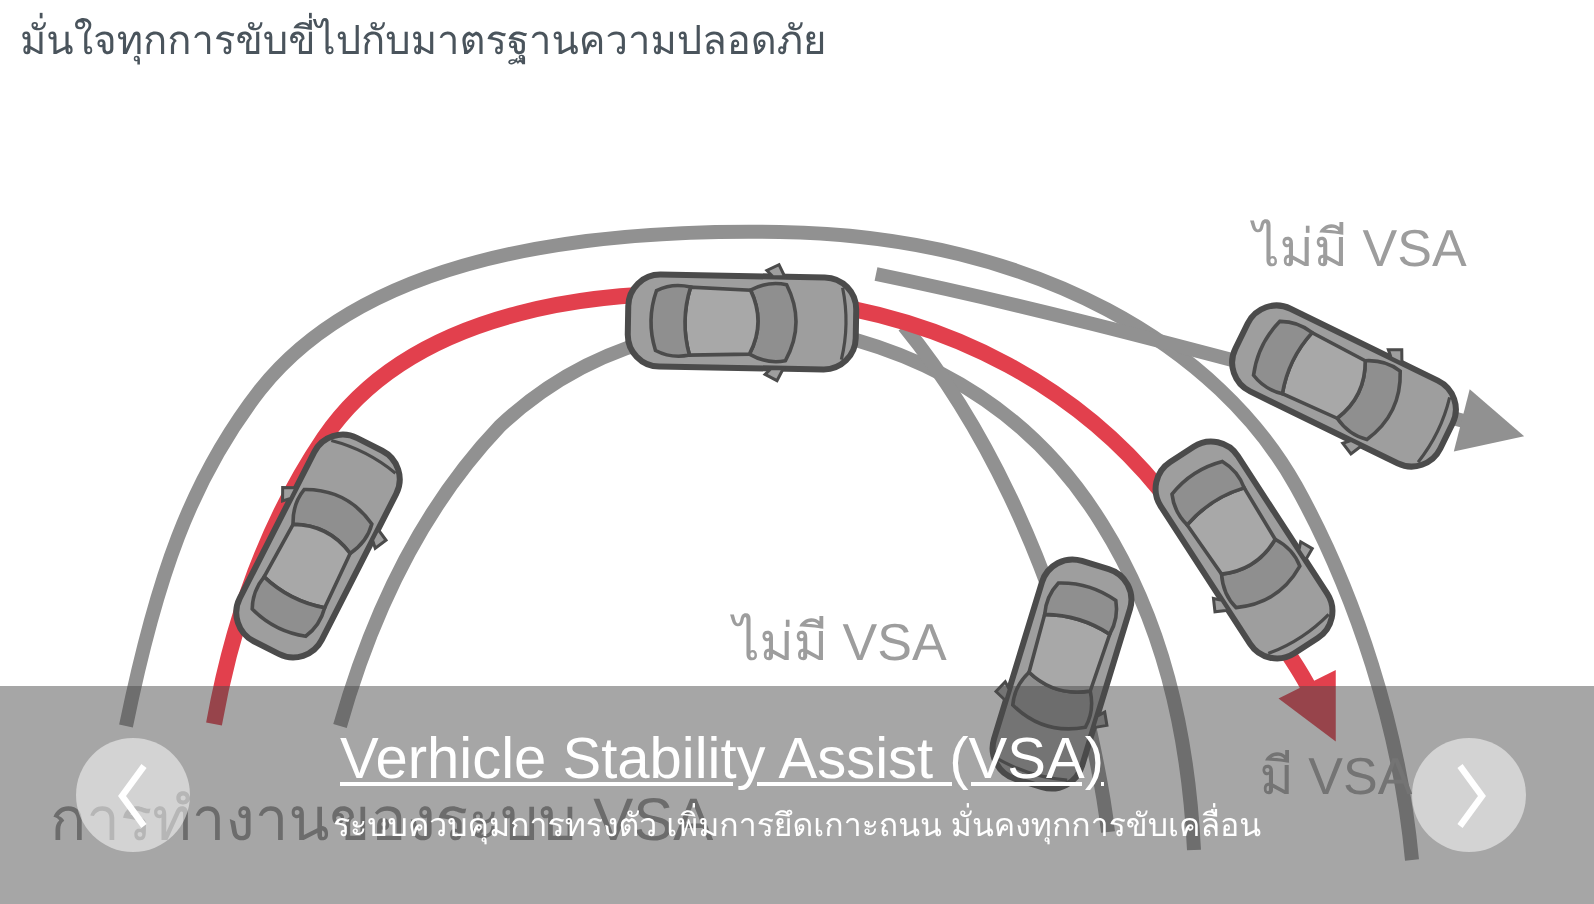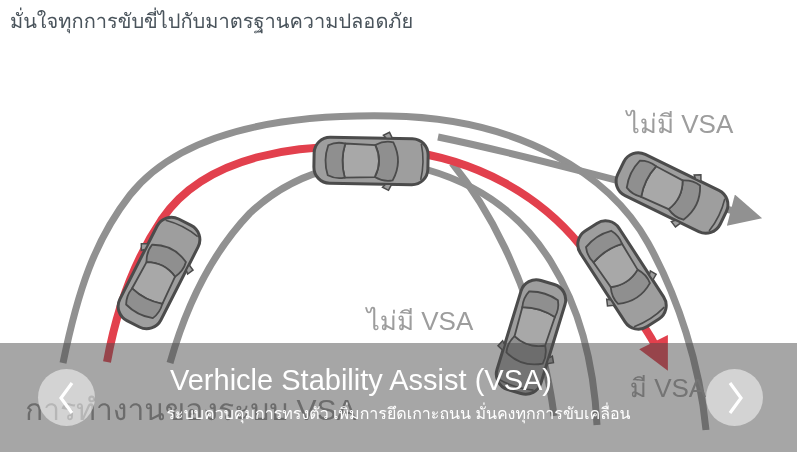--- a/index.html
+++ b/index.html
@@ -20,20 +20,21 @@
     position:absolute;left:0;top:343px;width:797px;height:109px;
     background:rgba(74,74,74,0.49);z-index:2;
   }
   .banner{
     position:absolute;left:0;top:343px;width:797px;height:109px;z-index:3;
     text-align:center;color:#ffffff;pointer-events:none;
   }
   .banner .title{
     margin:0;padding-top:22px;padding-right:75px;font-size:29px;line-height:1.1;
     font-weight:400;
+    text-decoration:underline;
   }
   .banner .subtitle{
     margin:0;margin-top:7px;font-size:16px;line-height:1.2;
     font-weight:400;
   }
   .navbtn{
     position:absolute;top:369px;width:57px;height:57px;border:none;border-radius:50%;
     background:rgba(255,255,255,0.5);z-index:4;cursor:pointer;padding:0;
     display:flex;align-items:center;justify-content:center;
   }

